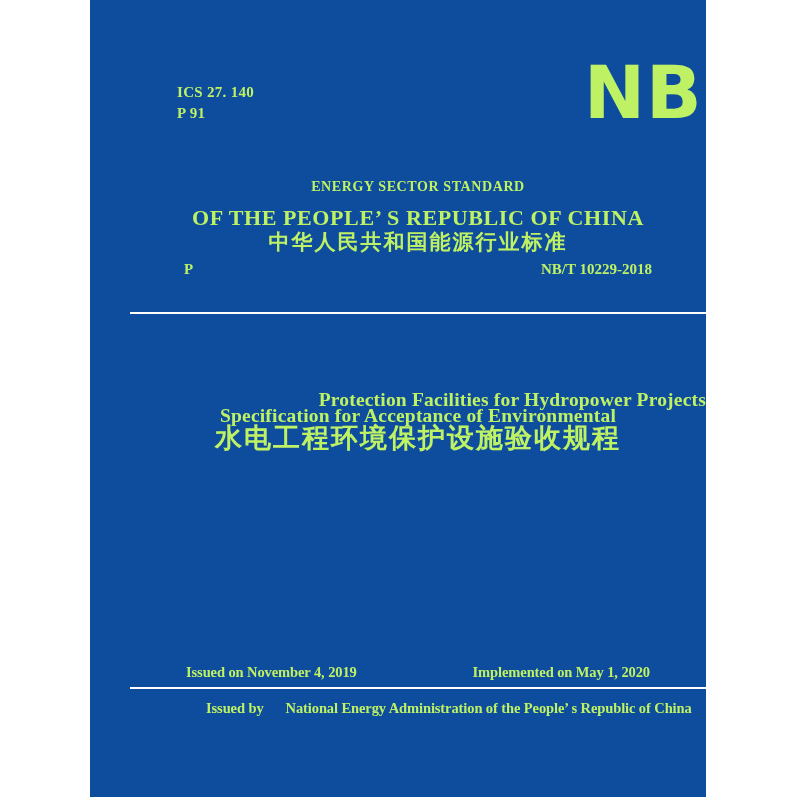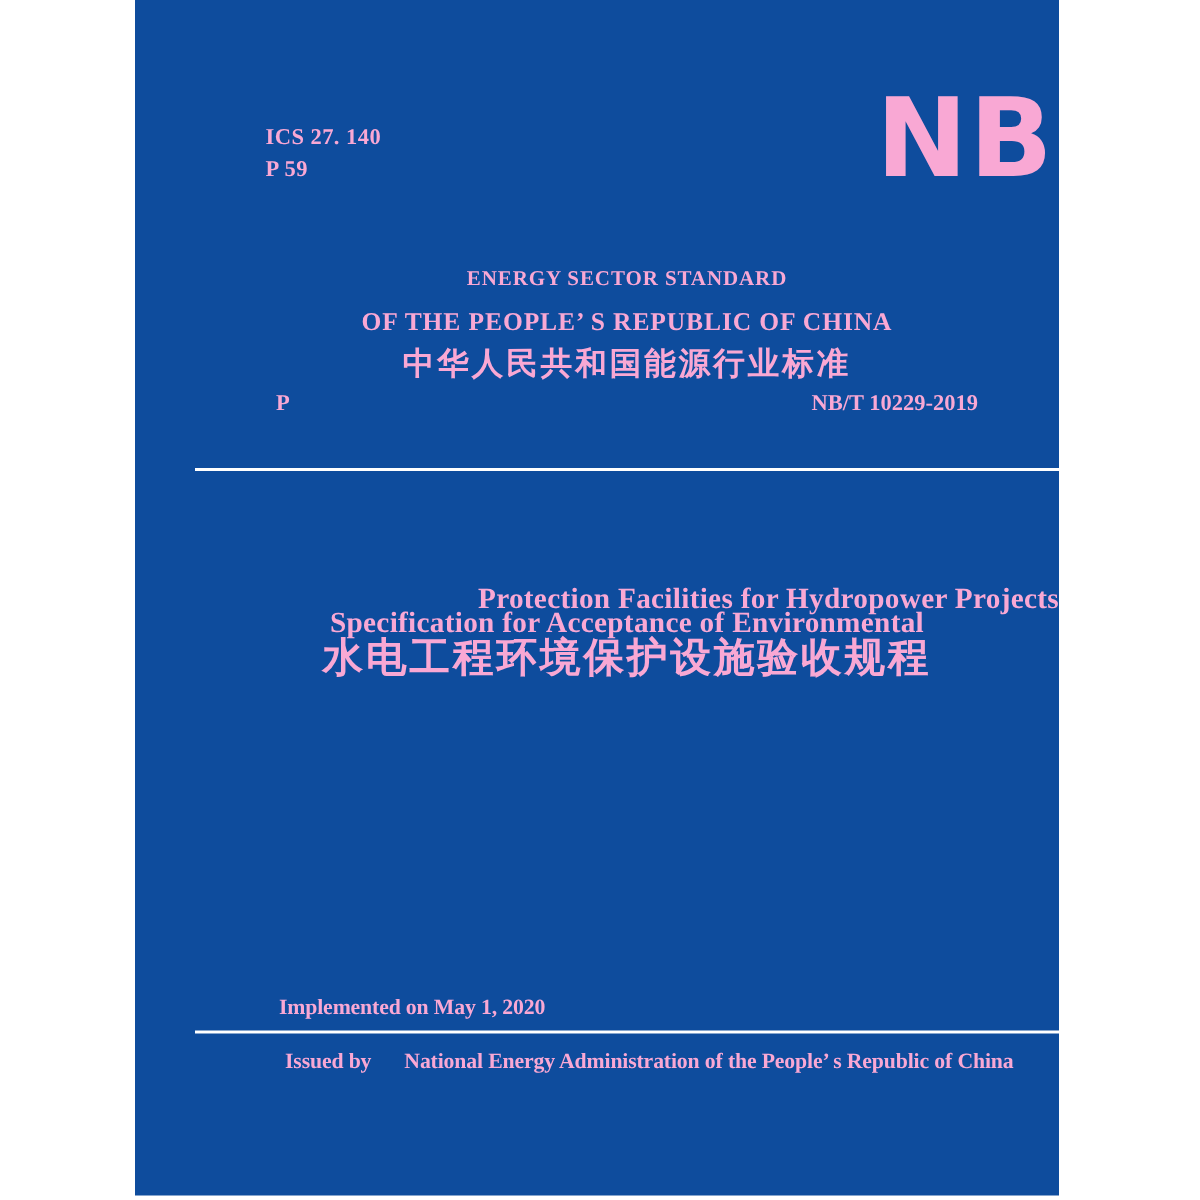--- a/index.html
+++ b/index.html
@@ -3,32 +3,32 @@
 <meta charset="utf-8">
 <style>
   html,body{margin:0;padding:0;}
   body{
     width:800px;height:800px;position:relative;background:#ffffff;
     font-family:"Liberation Serif","DejaVu Serif",serif;
     overflow:hidden;
   }
   .cover{
     position:absolute;left:90px;top:0;width:616px;height:797px;
-    background:#0e4c9d;color:#f9a8d4;font-weight:bold;
+    background:#0e4c9d;color:#bef264;font-weight:bold;
   }
   .abs{position:absolute;}
   .centered{left:40px;width:576px;text-align:center;}
   .ics-block{left:87px;top:82px;font-size:15px;line-height:21px;letter-spacing:0.3px;}
   .nb-logo{
     left:452px;top:56px;font-size:73px;line-height:1;
     font-family:"DejaVu Sans","Liberation Sans",sans-serif;
     font-weight:bold;letter-spacing:1px;margin-left:42px;
   }
   .std-en1{top:179px;font-size:14px;letter-spacing:0.6px;}
-  .std-en2{top:205px;font-size:17px;letter-spacing:0.6px;}
+  .std-en2{top:205px;font-size:22px;letter-spacing:0.6px;}
   .std-cn{
     top:228px;font-size:21px;letter-spacing:2px;
     font-family:Liberation Serif, serif;
   }
   .p-row{
     top:261px;left:40px;width:576px;box-sizing:border-box;
     display:flex;justify-content:space-between;align-items:baseline;
     padding:0 54px;font-size:15px;
   }
   .rule{left:40px;width:576px;height:2px;background:#ffffff;}
@@ -39,54 +39,55 @@
   .title-cn{
     top:420px;font-size:27px;letter-spacing:2px;
     font-family:Liberation Serif, serif;
   }
   .dates-row{
     top:664px;left:40px;width:576px;box-sizing:border-box;
     display:flex;justify-content:space-between;align-items:baseline;
     padding:0 56px;font-size:14.5px;letter-spacing:-0.1px;
   }
   .issued-row{
-    top:700px;left:40px;width:576px;box-sizing:border-box;
+    top:700px;left:56px;width:576px;box-sizing:border-box;
     padding-left:60px;font-size:14.5px;letter-spacing:-0.1px;
     white-space:nowrap;
   }
   .issued-row .issuer-value{margin-left:22px;}
 </style>
 </head>
 <body>
 
 <div class="cover">
 
   <div class="abs ics-block">
     <div>ICS 27. 140</div>
-    <div>P 59</div>
+    <div>P 91</div>
   </div>
 
   <div class="abs nb-logo">NB</div>
 
   <div class="abs centered std-en1">ENERGY SECTOR STANDARD</div>
   <div class="abs centered std-en2">OF THE PEOPLE’ S REPUBLIC OF CHINA</div>
   <div class="abs centered std-cn">中华人民共和国能源行业标准</div>
 
   <div class="abs p-row">
     <span>P</span>
-    <span>NB/T 10229-2019</span>
+    <span>NB/T 10229-2018</span>
   </div>
 
   <div class="abs rule rule-top"></div>
 
   <div class="abs centered title-en1">Specification for Acceptance of Environmental</div>
   <div class="abs centered title-en2">Protection Facilities for Hydropower Projects</div>
   <div class="abs centered title-cn">水电工程环境保护设施验收规程</div>
 
   <div class="abs dates-row">
+    <span>Issued on November 4, 2019</span>
     <span>Implemented on May 1, 2020</span>
   </div>
 
   <div class="abs rule rule-bottom"></div>
 
   <div class="abs issued-row">
     <span>Issued by</span><span class="issuer-value">National Energy Administration of the People’ s Republic of China</span>
   </div>
 
 </div>

